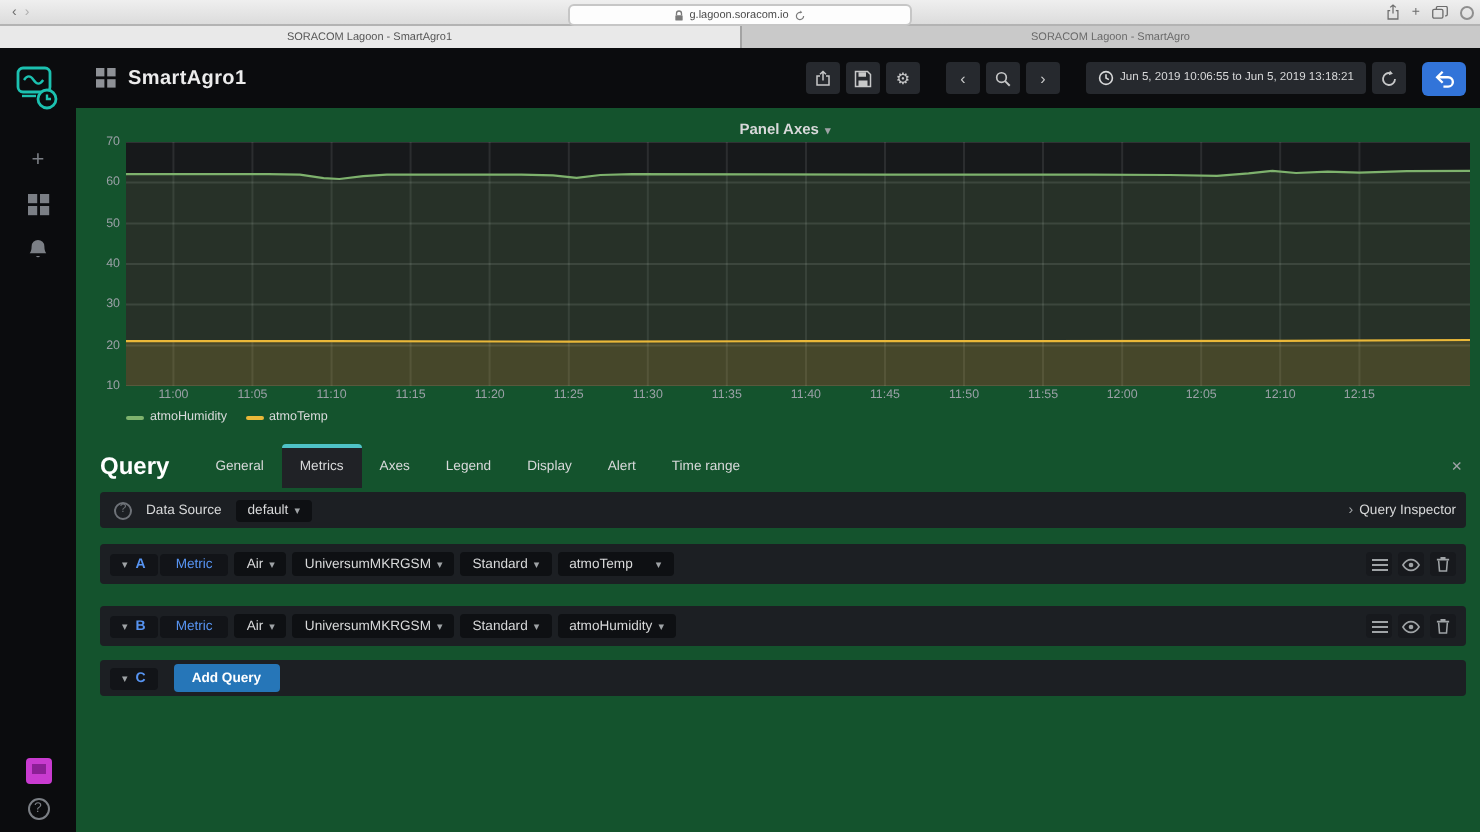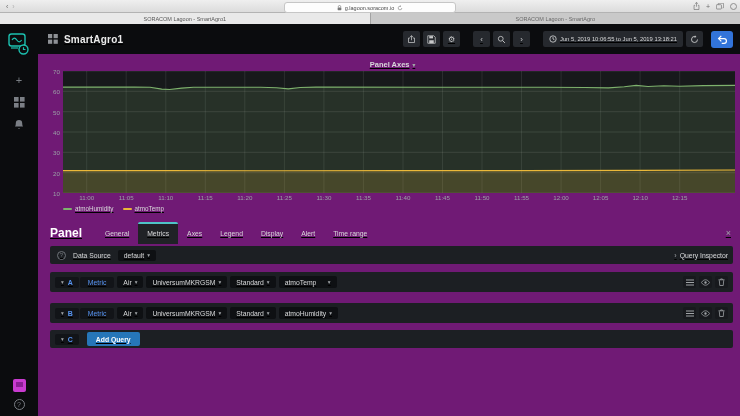--- a/index.html
+++ b/index.html
@@ -26,21 +26,21 @@
   
   .app{display:flex;height:392px;}
   .sidebar{width:38px;background:#0b0c0e;display:flex;flex-direction:column;
     align-items:center;padding:7px 0 6px 0;box-sizing:border-box;}
   .sb-icons{display:flex;flex-direction:column;align-items:center;gap:11px;margin-top:18px;color:#7b7f85;}
   .sb-bottom{margin-top:auto;display:flex;flex-direction:column;align-items:center;gap:7px;}
   .avatar{width:13px;height:13px;border-radius:2px;background:#c93bd0;position:relative;overflow:hidden;}
   .avatar:after{content:"";position:absolute;left:3px;top:3px;width:7px;height:5px;background:#8c1f96;}
   .helpcirc{width:11px;height:11px;border:1px solid #7b7f85;border-radius:50%;box-sizing:border-box;
     color:#7b7f85;font-size:7px;display:flex;align-items:center;justify-content:center;}
-  .main{flex:1;display:flex;flex-direction:column;overflow:hidden;background:#701a75;text-decoration:underline;}
+  .main{flex:1;display:flex;flex-direction:column;overflow:hidden;background:#14532d;}
   
   .hdr{height:30px;background:#0b0c0e;display:flex;align-items:center;
     padding:0 7px 0 10px;flex:0 0 auto;}
   .hdr-grid{color:#8e9196;margin-right:6px;display:flex;}
   .hdr-title{color:#ececec;font-size:10px;font-weight:bold;letter-spacing:.2px;}
   .actions{margin-left:auto;display:flex;align-items:center;gap:3px;}
   .hbtn{height:16px;min-width:17px;padding:0 3px;background:#26292e;border-radius:2px;
     color:#c7c8c9;display:flex;align-items:center;justify-content:center;font-size:8px;box-sizing:border-box;}
   .hgap{width:7px;}
   .timebtn{height:16px;background:#26292e;border-radius:2px;color:#d8d9da;
@@ -299,21 +299,21 @@
             <span class="ldash" style="background: rgb(126, 178, 109);"></span>
             <span>atmoHumidity</span>
           </span>
           <span class="legend-item">
             <span class="ldash" style="background: rgb(234, 184, 57);"></span>
             <span>atmoTemp</span>
           </span>
         </div>
 
         <div class="tabsbar">
-          <span class="edit-title">Panel</span>
+          <span class="edit-title">Query</span>
           <div class="etabs">
             <span class="etab">General</span>
             <span class="etab active">Metrics</span>
             <span class="etab">Axes</span>
             <span class="etab">Legend</span>
             <span class="etab">Display</span>
             <span class="etab">Alert</span>
             <span class="etab">Time range</span>
           </div>
           <span class="close-x"></span>

